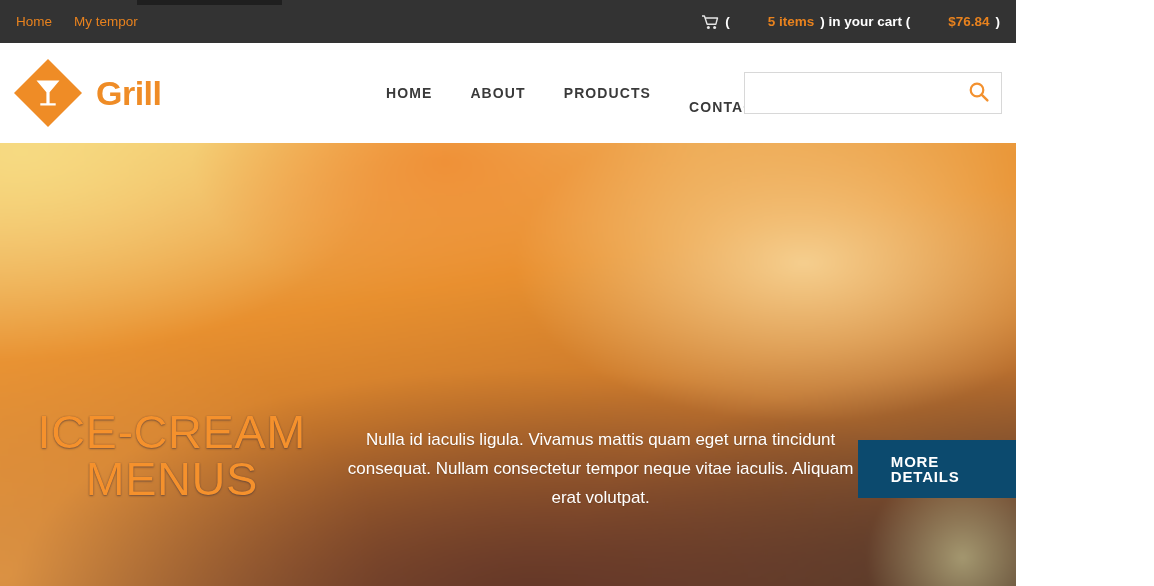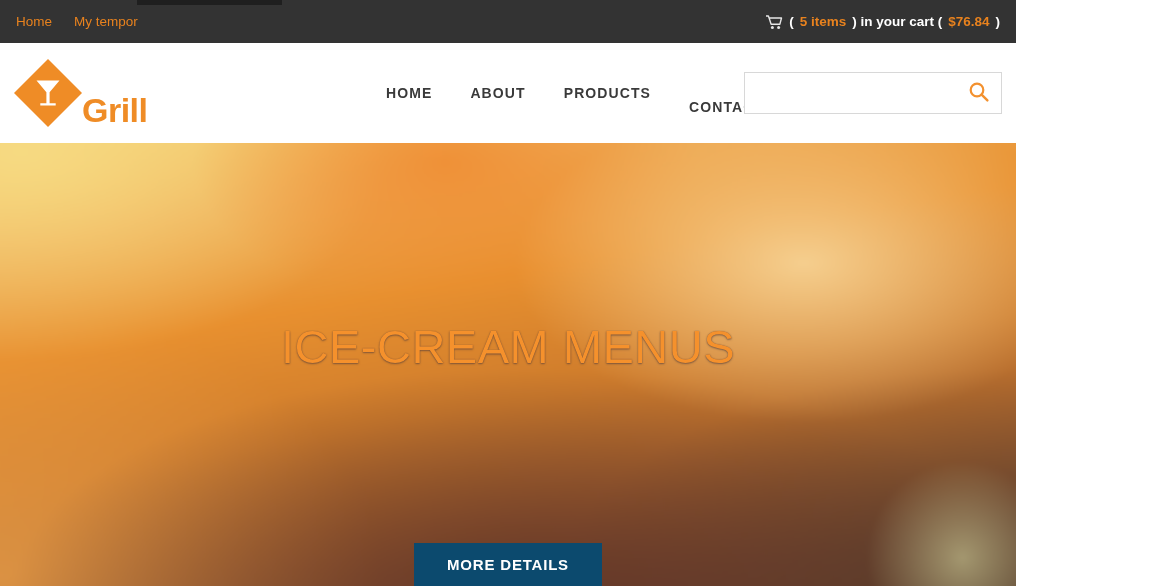--- a/index.html
+++ b/index.html
@@ -69,34 +69,35 @@
     cursor: pointer;
     padding-right: 2px;
   }
   .cart-icon {
     display: inline-block;
     width: 17px;
     height: 15px;
     position: relative;
     top: 1px;
   }
-  .cart .accent { color: #e8821e; font-weight: bold; }
+  .cart .accent { color: #e8821e; font-weight: bold; margin-left: 32px; }
   .cart .plain { color: #ffffff; font-weight: bold; }
 
   
   .header {
     position: relative;
     height: 100px;
     background: #ffffff;
     display: flex;
     align-items: center;
   }
   .brand {
     display: flex;
-    align-items: flex-end;
+    align-items: center;
+    gap: 14px;
     margin-left: 14px;
     cursor: pointer;
     text-decoration: none;
   }
   .brand-mark {
     width: 68px;
     height: 68px;
     position: relative;
     flex: 0 0 auto;
   }
@@ -195,25 +196,23 @@
         #7e4c33 88%,
         #6b4330 100%);
     filter: blur(2px);
     transform: scale(1.04);
   }
   .hero-inner {
     position: relative;
     z-index: 2;
     height: 100%;
     display: flex;
-    flex-direction: column;
     align-items: center;
     padding-top: 180px;
     box-sizing: border-box;
-    justify-content: space-between;
   }
   .hero-title {
     margin: 0;
     font-size: 47px;
     font-weight: normal;
     letter-spacing: 0.5px;
     color: #f5912c;
     text-shadow: 0 1px 2px rgba(60,50,60,0.55), 0 0 1px rgba(70,60,70,0.6);
     text-align: center;
     line-height: 1;
@@ -302,17 +301,18 @@
           </svg>
         </span>
       </button>
     </div>
   </div>
 
   <div class="hero">
     <div class="hero-bg"></div>
     <div class="hero-inner">
       <h1 class="hero-title">ICE-CREAM MENUS</h1>
+      <p class="hero-text">Nulla id iaculis ligula. Vivamus mattis quam eget urna tincidunt consequat. Nullam consectetur tempor neque vitae iaculis. Aliquam erat volutpat.</p>
       <a class="hero-btn" href="#">MORE DETAILS</a>
     </div>
   </div>
 
 </div>
 
 </body></html>

